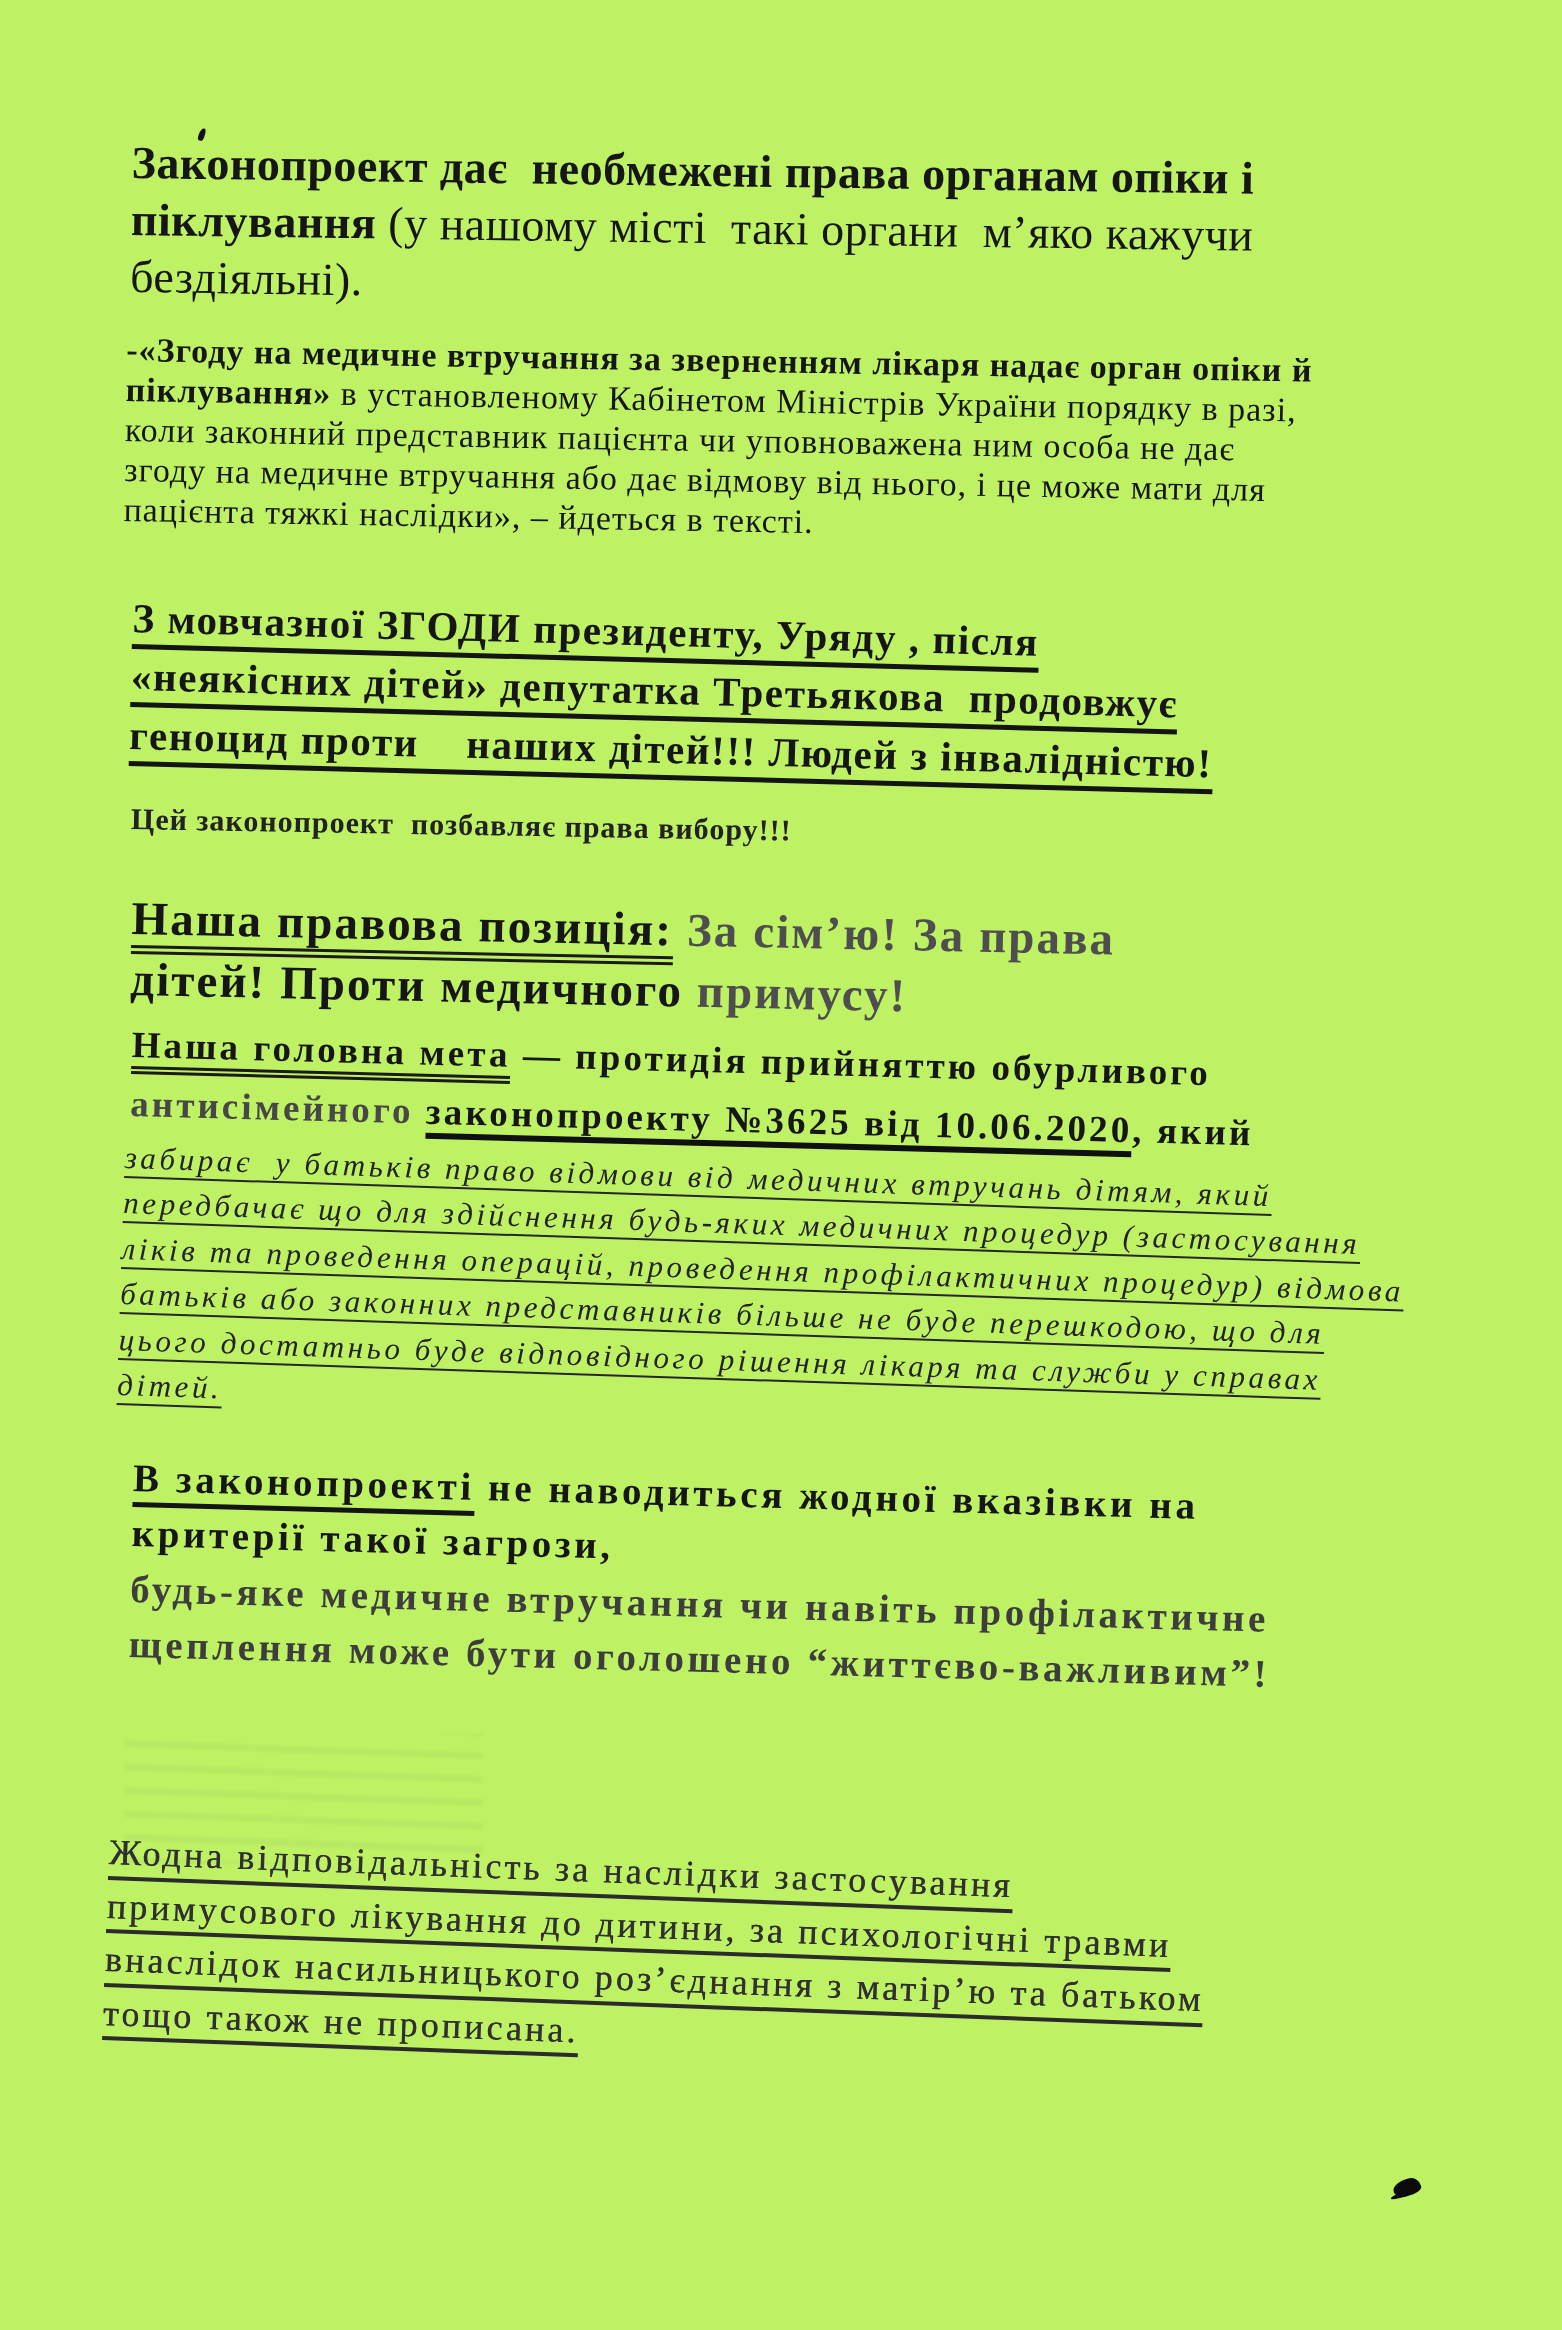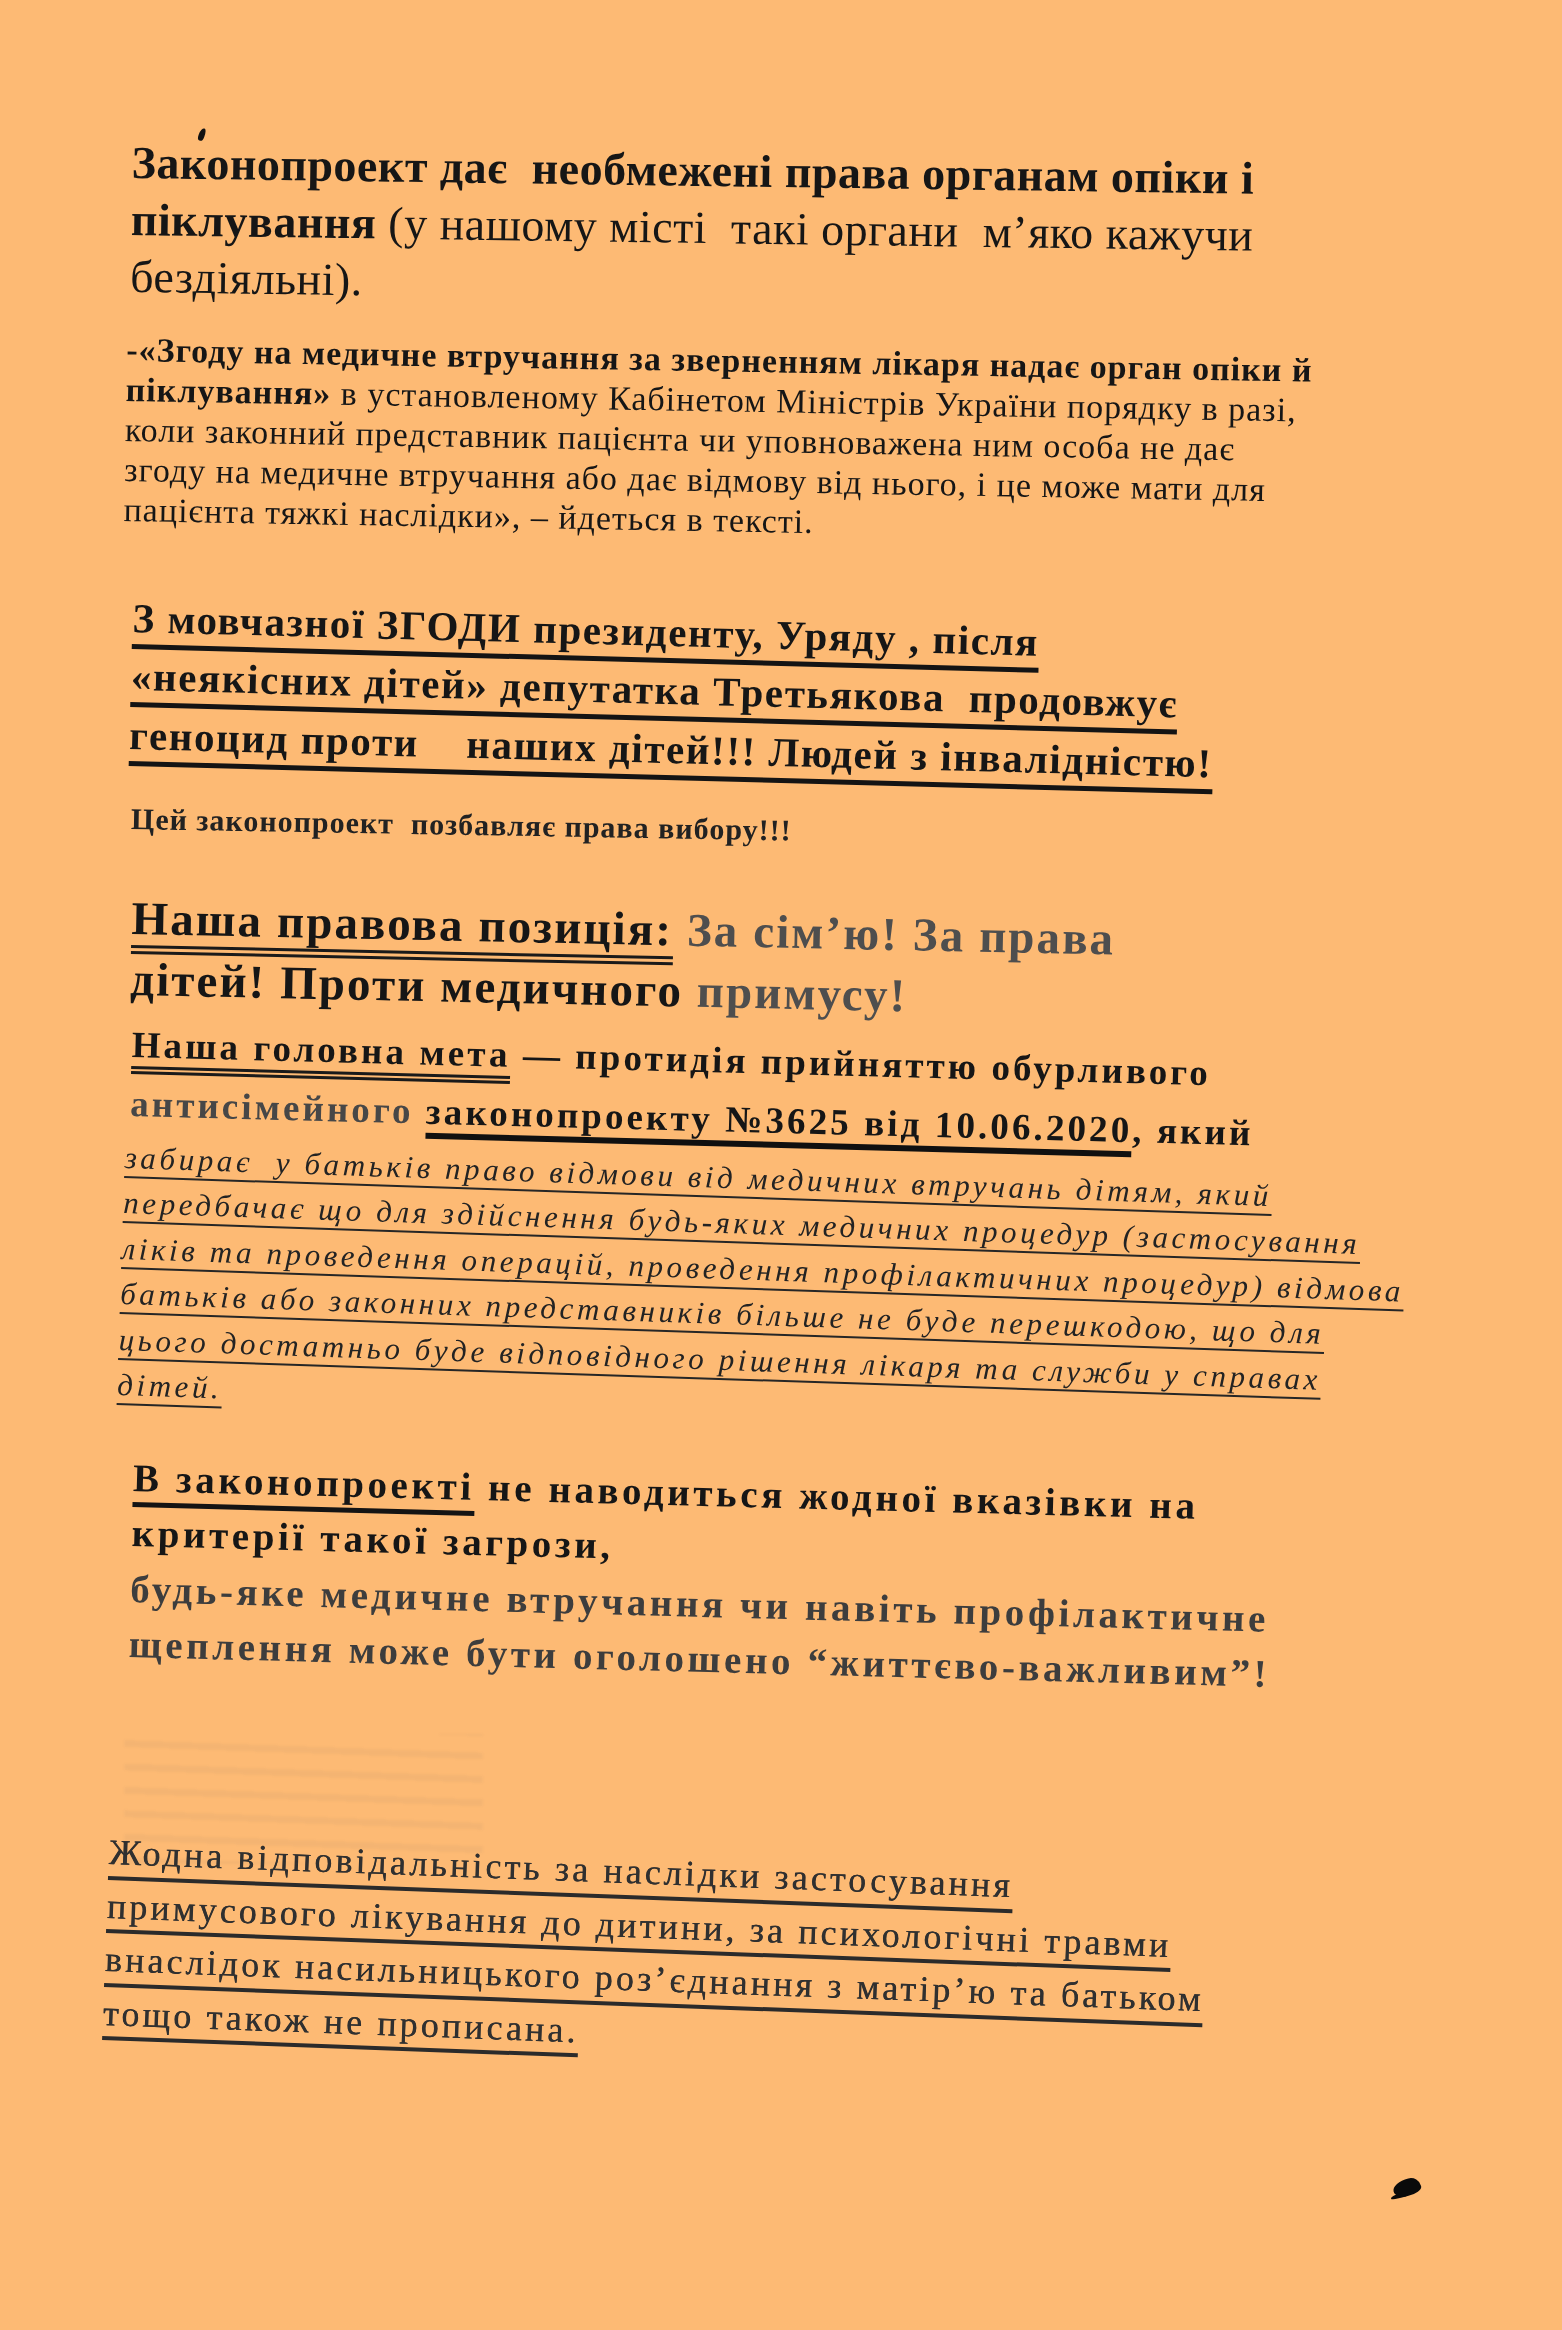--- a/index.html
+++ b/index.html
@@ -1,21 +1,21 @@
 <!DOCTYPE html>
 <html style="font-size:8.3px"><head>
 <meta charset="utf-8">
 <style>
   * { margin:0; padding:0; box-sizing:border-box; }
   html, body { background:#e9e9e9; }
   .page {
     position:relative;
     width:1562px;
     height:2330px;
-    background:#fdba74;
+    background:#bef264;
     overflow:hidden;
     font-family:"Liberation Serif", "DejaVu Serif", serif;
     color:#161616;
   }
   .content {
     position:absolute;
     left:131px;
     top:0;
     width:1364px;
   }

